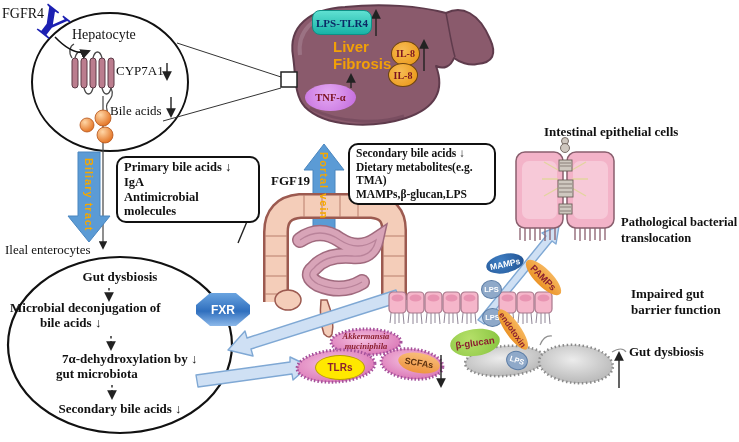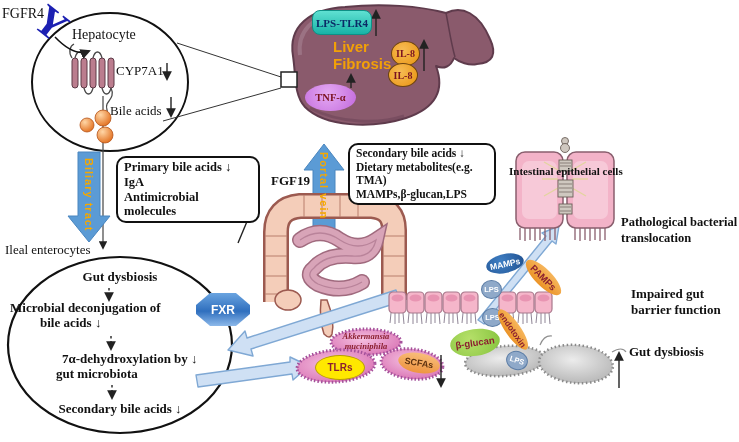--- a/index.html
+++ b/index.html
@@ -231,21 +231,21 @@
 <div class="oval" style="left:398px;top:353px;width:42px;height:20px;background:linear-gradient(180deg,#f8bd7a,#ee9440);border:none;color:#5f3310;font-size:9px;transform:rotate(10deg);">SCFAs</div>
 
 <div class="oval" style="left:486px;top:254px;width:38px;height:19px;background:radial-gradient(circle at 40% 35%,#3f7fc4,#1f4f8e);border:none;color:#fff;font-size:8.5px;transform:rotate(-12deg);">MAMPs</div>
 <div class="oval" style="left:520px;top:269px;width:47px;height:17px;background:linear-gradient(180deg,#f6b65d,#eb9327);border:none;color:#8b2030;font-size:9.5px;transform:rotate(45deg);">PAMPs</div>
 <div class="oval" style="left:481px;top:280px;width:19px;height:17px;background:#8fa9c9;border:1px solid #5c7da6;color:#fff;font-size:7.5px;">LPS</div>
 <div class="oval" style="left:482px;top:308px;width:19px;height:17px;background:#8fa9c9;border:1px solid #5c7da6;color:#fff;font-size:7.5px;">LPS</div>
 <div class="oval" style="left:506px;top:351px;width:20px;height:17px;background:#8fa9c9;border:1px solid #5c7da6;color:#fff;font-size:7.5px;transform:rotate(18deg);">LPS</div>
 <div class="oval" style="left:450px;top:329px;width:50px;height:27px;background:radial-gradient(circle at 40% 35%,#b6e06a,#84c23c);border:none;color:#8b2030;font-size:9.5px;transform:rotate(-8deg);">β-glucan</div>
 <div class="oval" style="left:489px;top:322px;width:48px;height:15px;background:linear-gradient(180deg,#f6b65d,#eb9327);border:none;color:#8b2030;font-size:8.5px;transform:rotate(55deg);">endotoxin</div>
 
-<div class="lbl ser b" style="left:509px;top:125px;font-size:11px;margin-top:40px;">Intestinal epithelial cells</div>
+<div class="lbl ser b" style="left:544px;top:125px;font-size:13px;">Intestinal epithelial cells</div>
 <div class="lbl ser b" style="left:621px;top:215px;font-size:12.5px;line-height:1.25;">
   <div>Pathological bacterial</div>
   <div>translocation</div>
 </div>
 <div class="lbl ser b" style="left:631px;top:286px;font-size:13px;line-height:1.25;">
   <div>Impaired gut</div>
   <div>barrier function</div>
 </div>
 <div class="lbl ser b" style="left:629px;top:345px;font-size:13px;">Gut dysbiosis</div>
 

